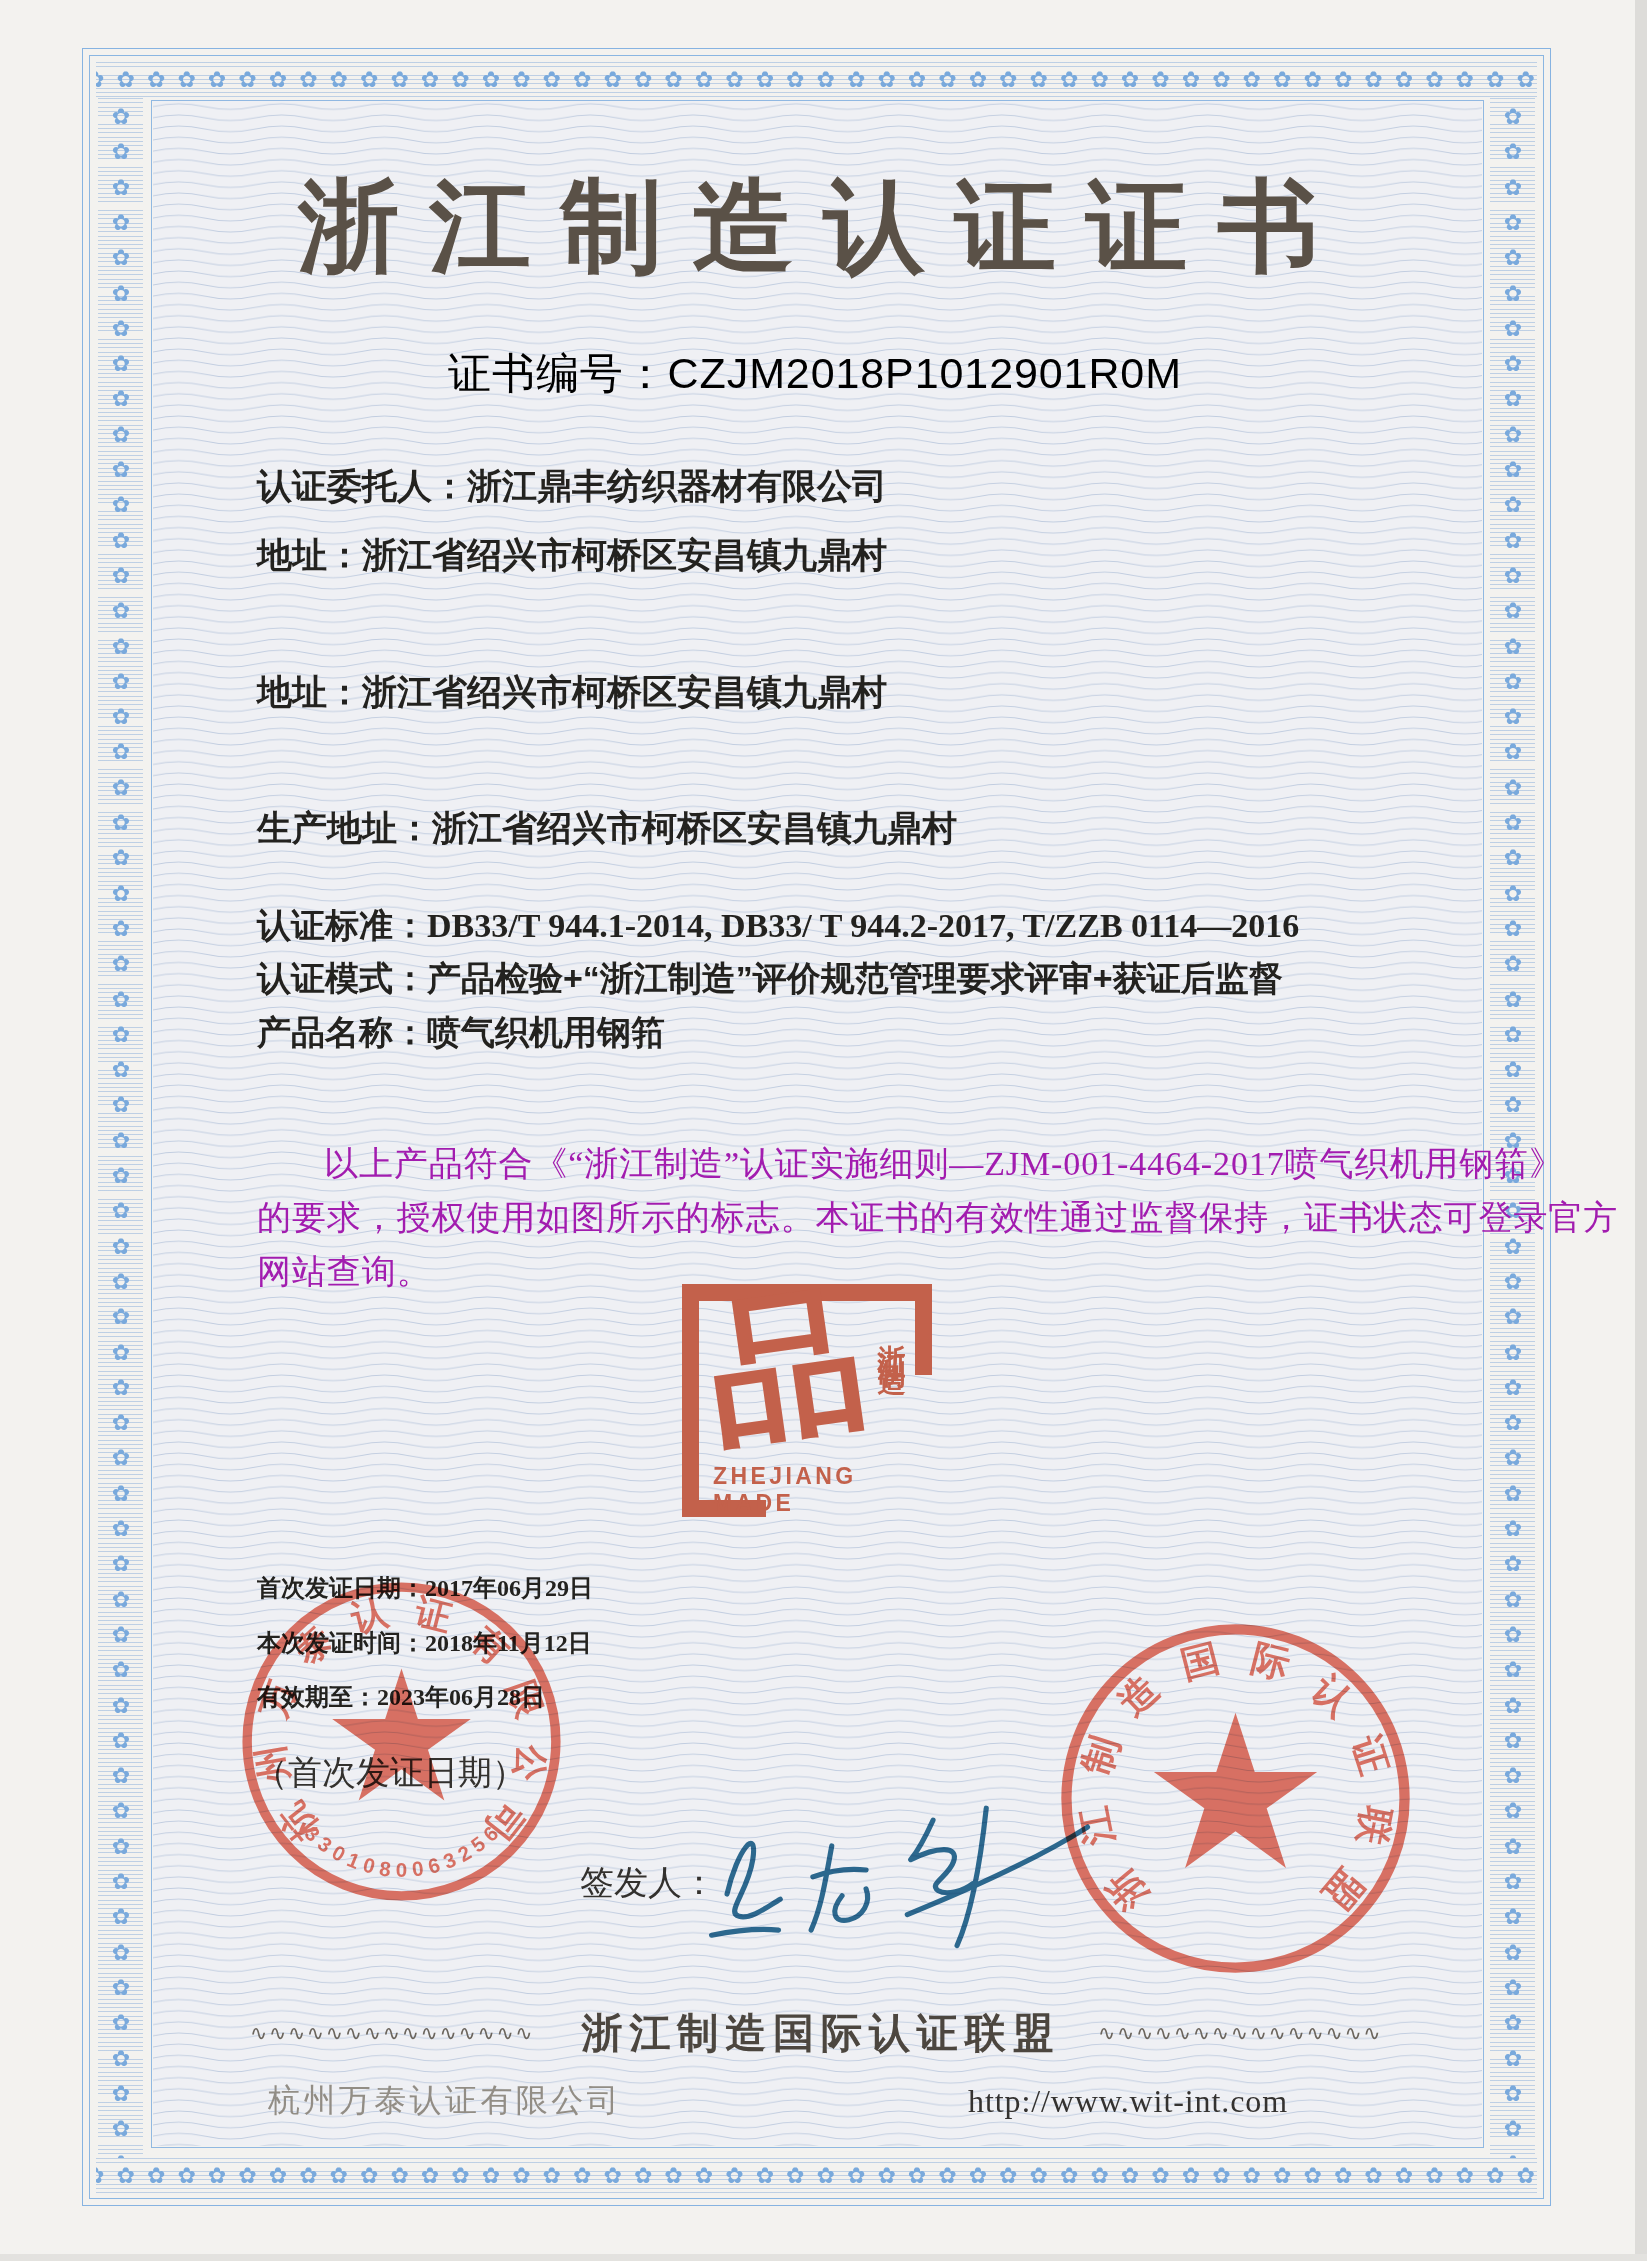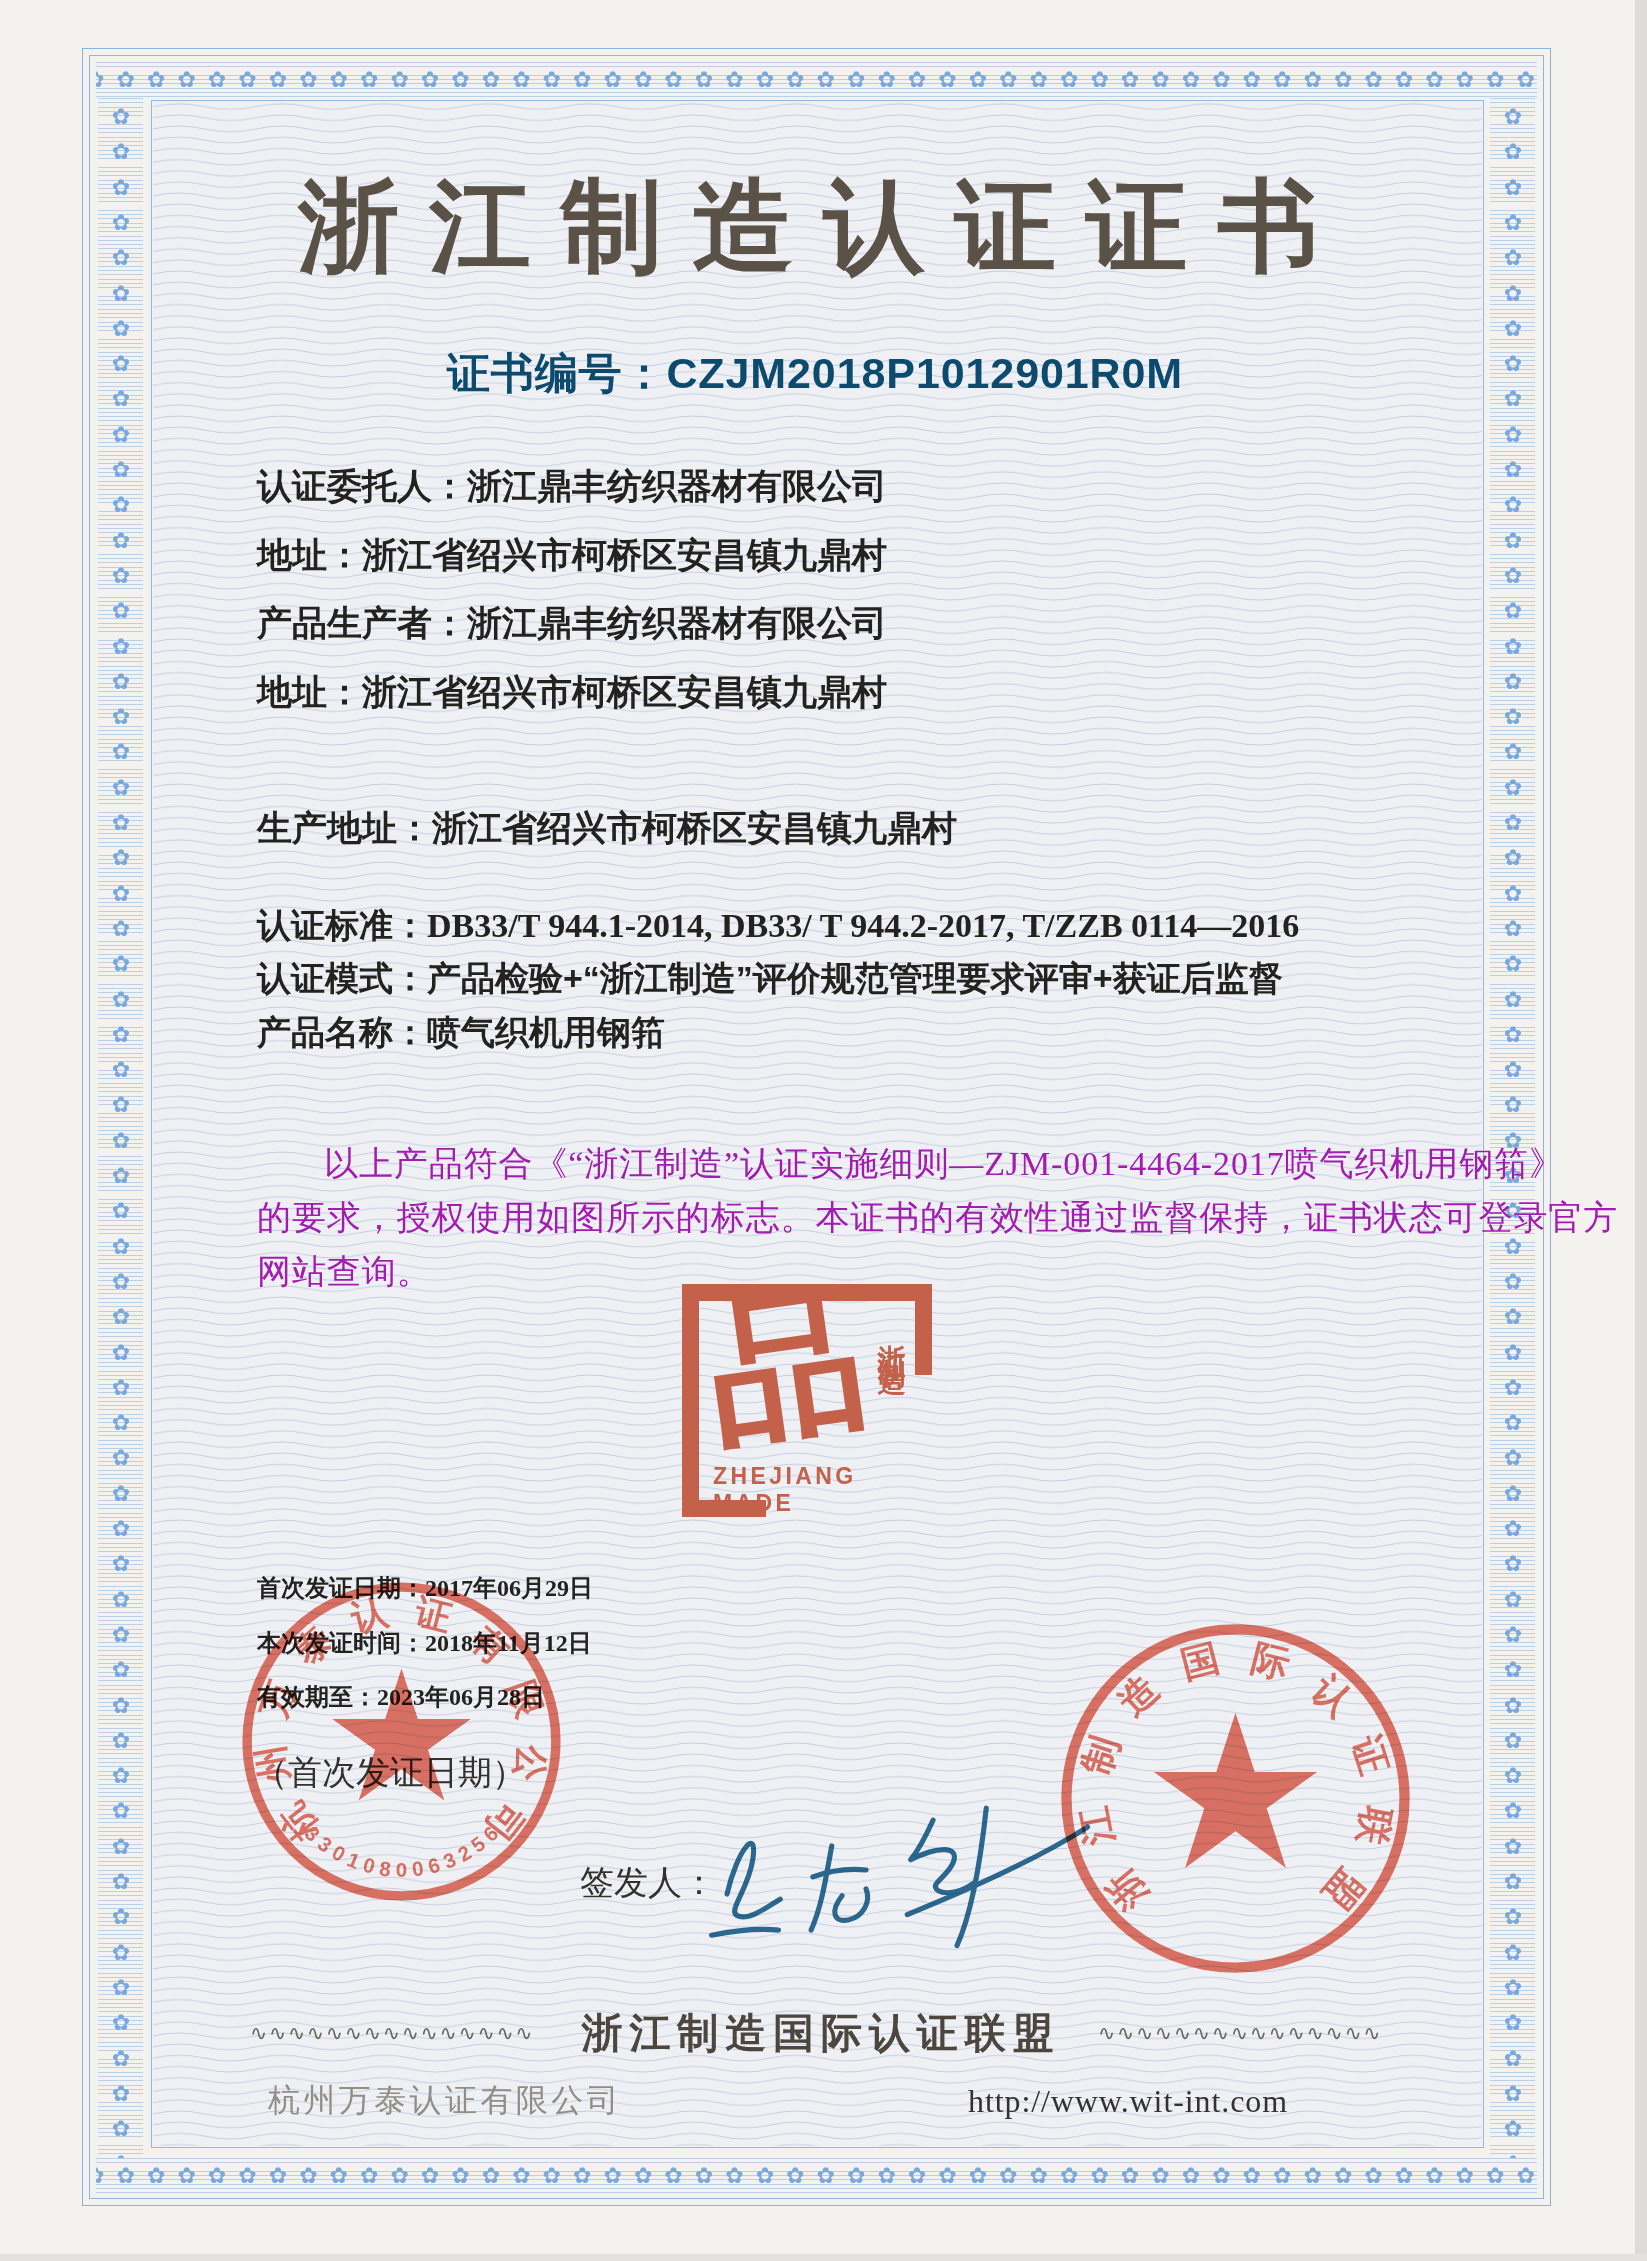--- a/index.html
+++ b/index.html
@@ -20,22 +20,22 @@
           font-size:22px;letter-spacing:10.3px;white-space:nowrap;}
   .band-left{left:98px;}
   .band-right{right:112px;}
   .frame-inner{position:absolute;left:151px;top:100px;right:163px;bottom:113px;border:0.9px solid #90b8e2;}
   
   .content-bg{position:absolute;left:153px;top:101px;right:165px;bottom:115px;background:#eff0f4;}
   .content-bg svg{position:absolute;left:0;top:0;width:100%;height:100%;}
   
   .title{position:absolute;left:0;right:0;top:160px;text-align:center;font-family:"Liberation Serif",serif;
          font-weight:bold;font-size:101px;letter-spacing:.30em;color:#5a5147;}
-  .certno{position:absolute;left:0;right:17px;top:345px;text-align:center;font-size:43px;font-weight:bold;
-          letter-spacing:0.9px;color:#0c4a6e;}
+  .certno{position:absolute;left:0;right:17px;top:345px;text-align:center;font-size:43px;font-weight:normal;
+          letter-spacing:0.9px;color:#000000;}
   .row{position:absolute;left:257px;font-size:35px;font-weight:bold;color:#23221f;white-space:nowrap;}
   .std-serif{font-family:"Liberation Serif",serif;}
   .stmt{position:absolute;left:257px;font-family:"Liberation Serif",serif;font-size:34px;color:#a21caf;
         white-space:nowrap;letter-spacing:0.9px;}
   .dates{font-family:"Liberation Serif",serif;font-weight:bold;font-size:24px;}
   .sealnote{position:absolute;left:254px;top:1750px;font-family:"Liberation Serif",serif;font-size:34px;color:#33312e;}
   .issuer{position:absolute;left:556px;top:1860px;font-family:"Liberation Serif",serif;font-size:34px;color:#33312e;margin-left:24px;}
   
   .badge{position:absolute;left:682px;top:1284px;width:250px;height:233px;}
   .badge .bar{position:absolute;background:#c3614b;}
@@ -87,21 +87,20 @@
   <div class="band band-v band-left">✿✿✿✿✿✿✿✿✿✿✿✿✿✿✿✿✿✿✿✿✿✿✿✿✿✿✿✿✿✿✿✿✿✿✿✿✿✿✿✿✿✿✿✿✿✿✿✿✿✿✿✿✿✿✿✿✿✿✿✿✿✿✿✿✿✿✿✿✿✿✿✿</div>
   <div class="band band-v band-right">✿✿✿✿✿✿✿✿✿✿✿✿✿✿✿✿✿✿✿✿✿✿✿✿✿✿✿✿✿✿✿✿✿✿✿✿✿✿✿✿✿✿✿✿✿✿✿✿✿✿✿✿✿✿✿✿✿✿✿✿✿✿✿✿✿✿✿✿✿✿✿✿</div>
   <div class="frame-inner"></div>
 
   <div class="title">浙江制造认证证书</div>
 
   <div class="certno">证书编号：CZJM2018P1012901R0M</div>
 
   <div class="row" style="top:463px"><span>认证委托人：</span><span>浙江鼎丰纺织器材有限公司</span></div>
   <div class="row" style="top:532px"><span>地址：</span><span>浙江省绍兴市柯桥区安昌镇九鼎村</span></div>
-  <div class="row" style="top:600px"><span>产品生产者：</span><span>浙江鼎丰纺织器材有限公司</span></div>
   <div class="row" style="top:669px"><span>地址：</span><span>浙江省绍兴市柯桥区安昌镇九鼎村</span></div>
   <div class="row" style="top:805px"><span>生产地址：</span><span>浙江省绍兴市柯桥区安昌镇九鼎村</span></div>
 
   <div class="row" style="top:903px;font-size:34px"><span>认证标准：</span><span class="std-serif">DB33/T 944.1-2014, DB33/ T 944.2-2017, T/ZZB 0114—2016</span></div>
   <div class="row" style="top:956px;font-size:34px"><span>认证模式：</span><span>产品检验+“浙江制造”评价规范管理要求评审+获证后监督</span></div>
   <div class="row" style="top:1010px;font-size:34px"><span>产品名称：</span><span>喷气织机用钢筘</span></div>
 
   <div class="stmt" style="top:1141px;left:324px">以上产品符合《“浙江制造”认证实施细则—ZJM-001-4464-2017喷气织机用钢筘》</div>
   <div class="stmt" style="top:1195px">的要求，授权使用如图所示的标志。本证书的有效性通过监督保持，证书状态可登录官方</div>
   <div class="stmt" style="top:1249px">网站查询。</div>

